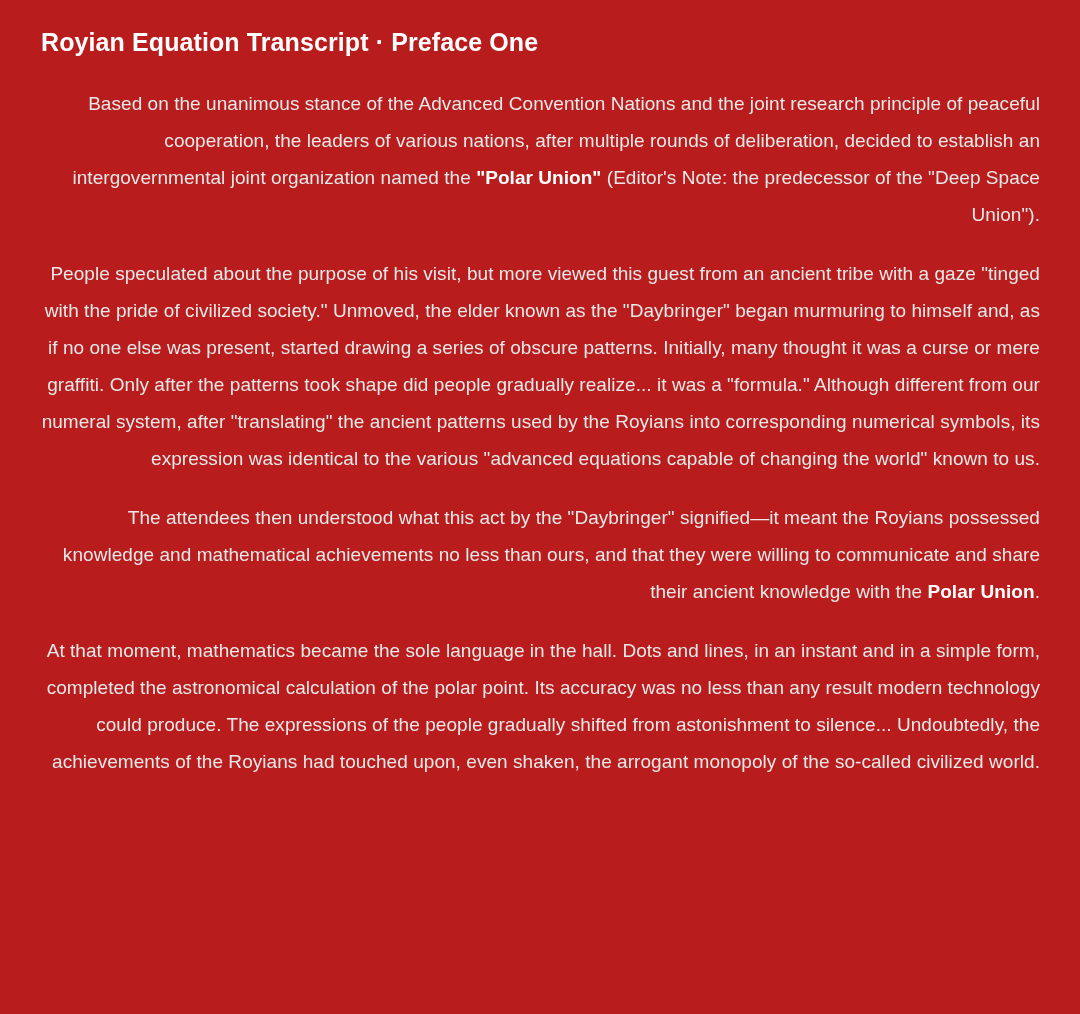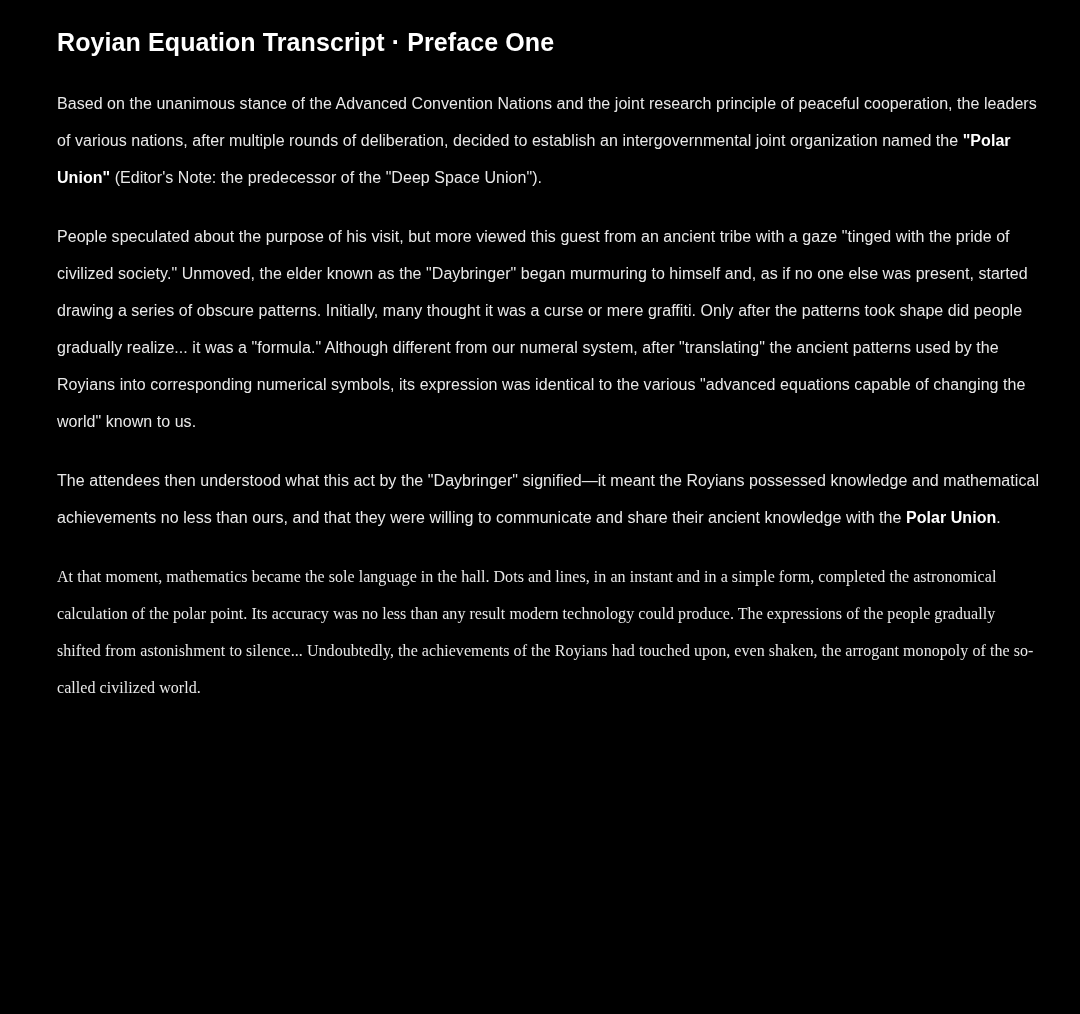--- a/index.html
+++ b/index.html
@@ -11,41 +11,41 @@
     width: 1080px;
     min-height: 1014px;
     font-family: "Liberation Sans", sans-serif;
     color: #ececec;
     -webkit-font-smoothing: antialiased;
   }
   .page {
     box-sizing: border-box;
     width: 1080px;
     min-height: 1014px;
-    padding: 26px 40px 30px 57px;
-    background: #000000;
+    padding: 26px 40px 30px 41px;
+    background: #b91c1c;
   }
   .doc-title {
     font-size: 25px;
     font-weight: bold;
     line-height: 1.3;
     letter-spacing: 0.1px;
     color: #ffffff;
     margin: 0 0 26px 0;
   }
   .para {
-    font-size: 16px;
+    font-size: 19px;
     line-height: 37px;
     color: #e9e9e9;
     margin: 0 0 22px 0;
     letter-spacing: 0.05px;
+    text-align: right;
   }
   .para:last-child {
     margin-bottom: 15px;
-    font-family: Liberation Serif, serif;
   }
   .para b {
     font-weight: bold;
     color: #ffffff;
   }
 </style>
 </head>
 <body>
 
 <div class="page">

